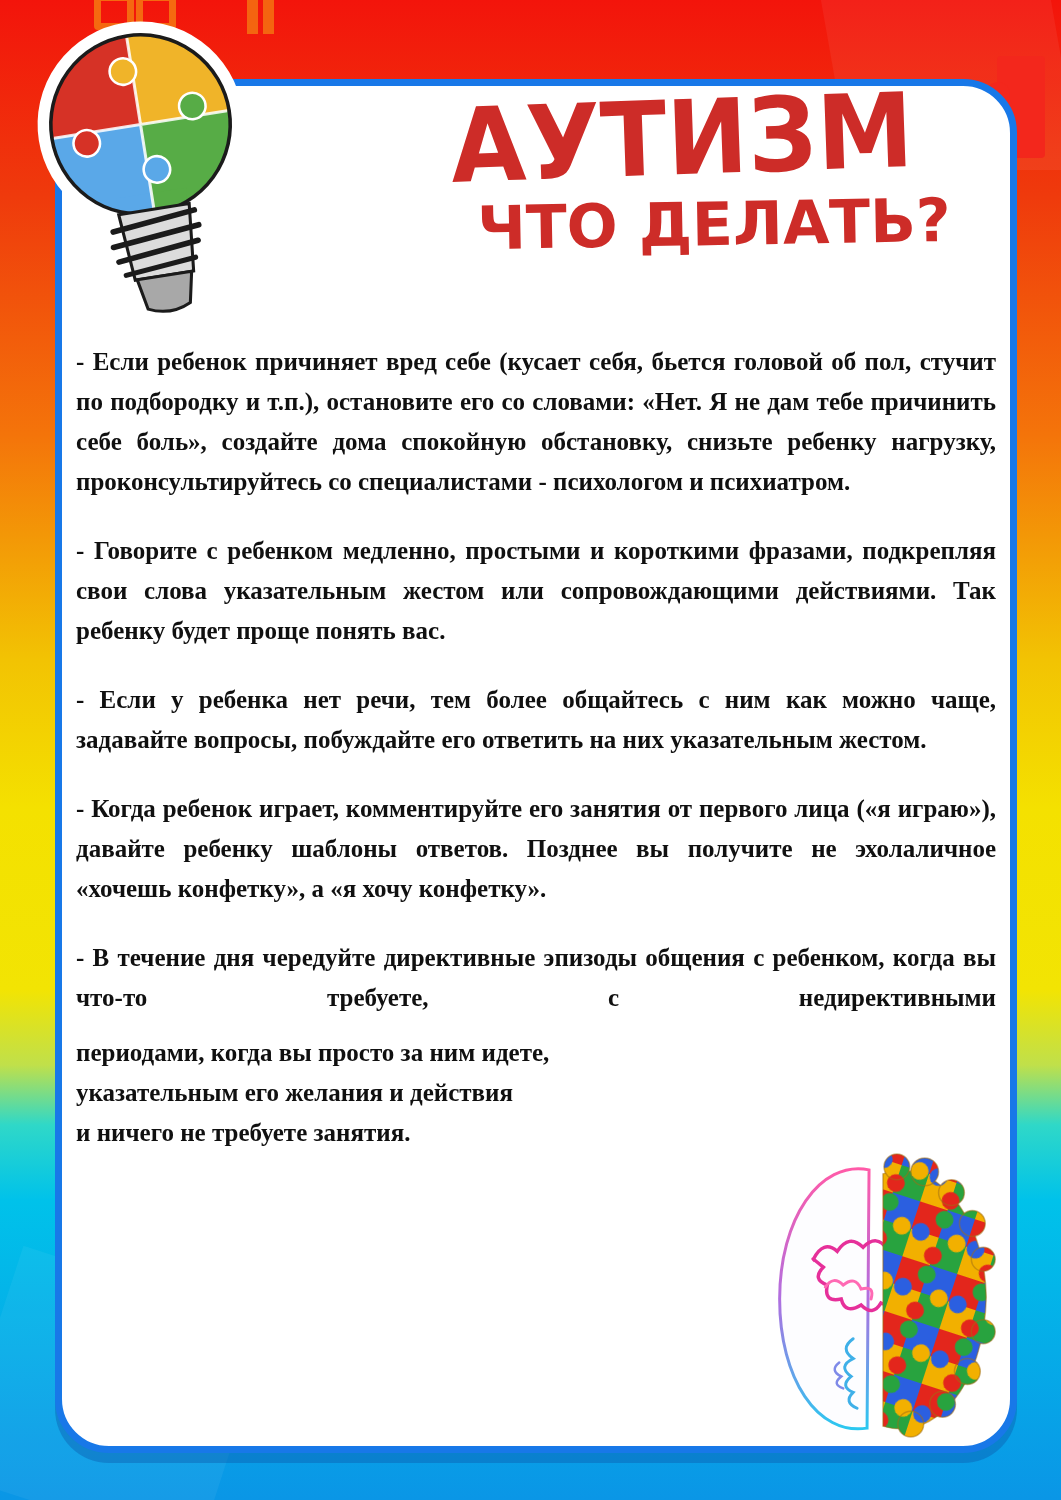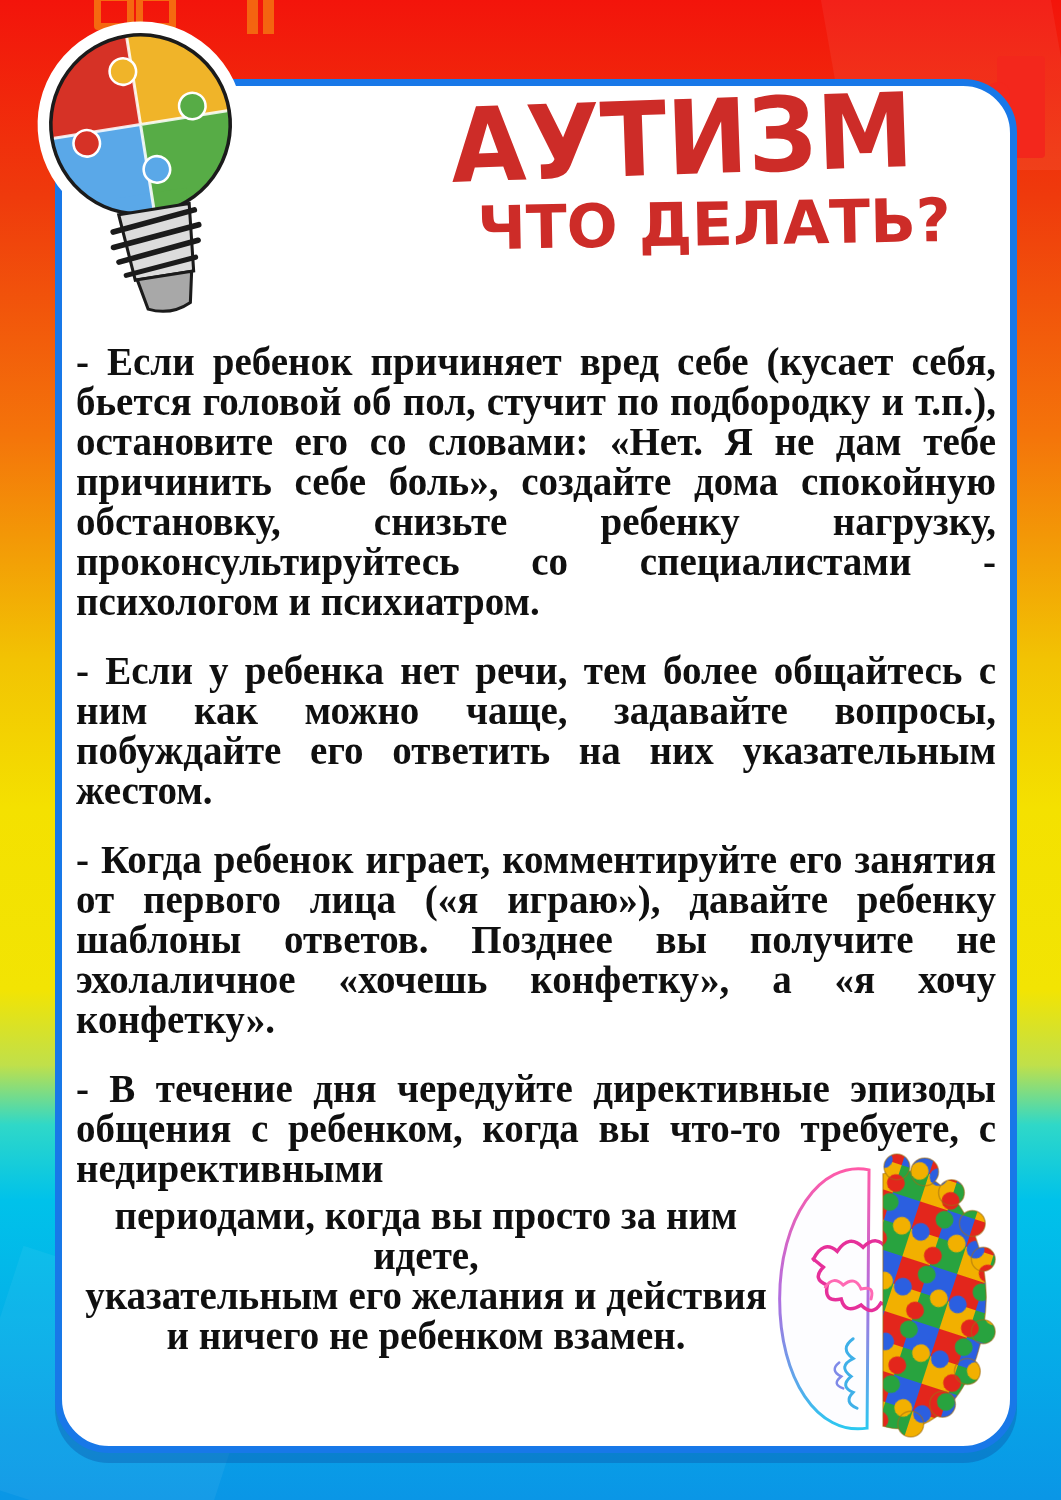--- a/index.html
+++ b/index.html
@@ -23,24 +23,24 @@
     background:#fff;border:7px solid #1878e8;border-radius:54px;z-index:1;
     box-shadow:0 10px 0 rgba(12,88,170,.40);}
   
   .title-block{position:absolute;left:300px;top:4px;width:640px;text-align:center;z-index:2;
     font-family:"DejaVu Sans",sans-serif;font-weight:bold;}
   .title-main{font-size:97px;line-height:1.02;letter-spacing:0px;
     transform:rotate(-2deg) scaleY(1.06);transform-origin:center;}
   .title-sub{font-size:60px;line-height:1.05;margin-top:4px;transform:translateX(32px) rotate(-1deg);}
   
   .body-text{position:absolute;left:14px;top:256px;width:920px;z-index:2;
-    font-size:39px;font-weight:700;line-height:40px;text-align:justify;}
+    font-size:25px;font-weight:700;line-height:40px;text-align:justify;}
   .body-text p{margin:0 0 29px 0;}
-  .body-text p.lead{margin-bottom:7px;text-align-last:justify;}
-  .tail-line{text-align:center;width:700px;font-family:Liberation Serif, serif;}
+  .body-text p.lead{margin-bottom:15px;text-align-last:justify;}
+  .tail-line{text-align:left;width:700px;font-family:Liberation Serif, serif;}
   
   .bulb-wrap{position:absolute;left:26px;top:10px;width:238px;height:316px;z-index:3;}
   .brain-wrap{position:absolute;right:14px;bottom:0px;width:242px;height:298px;z-index:1;}
   svg{display:block;width:100%;height:100%;}
 </style>
 </head>
 <body>
 
 <div class="poster">
 
@@ -55,26 +55,27 @@
 
   <div class="card">
 
     <div class="title-block" style="color:#cd2c28;">
       <div class="title-main">АУТИЗМ</div>
       <div class="title-sub">ЧТО ДЕЛАТЬ?</div>
     </div>
 
     <div class="body-text" style="color:#101010;">
       <p>- Если ребенок причиняет вред себе (кусает себя, бьется головой об пол, стучит по подбородку и т.п.), остановите его со словами: «Нет. Я не дам тебе причинить себе боль», создайте дома спокойную обстановку, снизьте ребенку нагрузку, проконсультируйтесь со специалистами - психологом и психиатром.</p>
+      <p>- Говорите с ребенком медленно, простыми и короткими фразами, подкрепляя свои слова указательным жестом или сопровождающими действиями. Так ребенку будет проще понять вас.</p>
       <p>- Если у ребенка нет речи, тем более общайтесь с ним как можно чаще, задавайте вопросы, побуждайте его ответить на них указательным жестом.</p>
       <p>- Когда ребенок играет, комментируйте его занятия от первого лица («я играю»), давайте ребенку шаблоны ответов. Позднее вы получите не эхолаличное «хочешь конфетку», а «я хочу конфетку».</p>
       <p class="lead">- В течение дня чередуйте директивные эпизоды общения с ребенком, когда вы что-то требуете, с недирективными</p>
       <div class="tail-line">периодами, когда вы просто за ним идете,</div>
       <div class="tail-line">указательным его желания и действия</div>
-      <div class="tail-line">и ничего не ребенком взамен.</div>
+      <div class="tail-line">и ничего не требуете занятия.</div>
     </div>
 
     <div class="brain-wrap">
       <svg viewBox="0 0 240 300" xmlns="http://www.w3.org/2000/svg">
         <defs>
           <linearGradient id="lr" x1="0" y1="0" x2="0" y2="1">
             <stop offset="0" stop-color="#ff5aa8"></stop>
             <stop offset="0.5" stop-color="#b06fe0"></stop>
             <stop offset="1" stop-color="#2bc8f0"></stop>
           </linearGradient>

